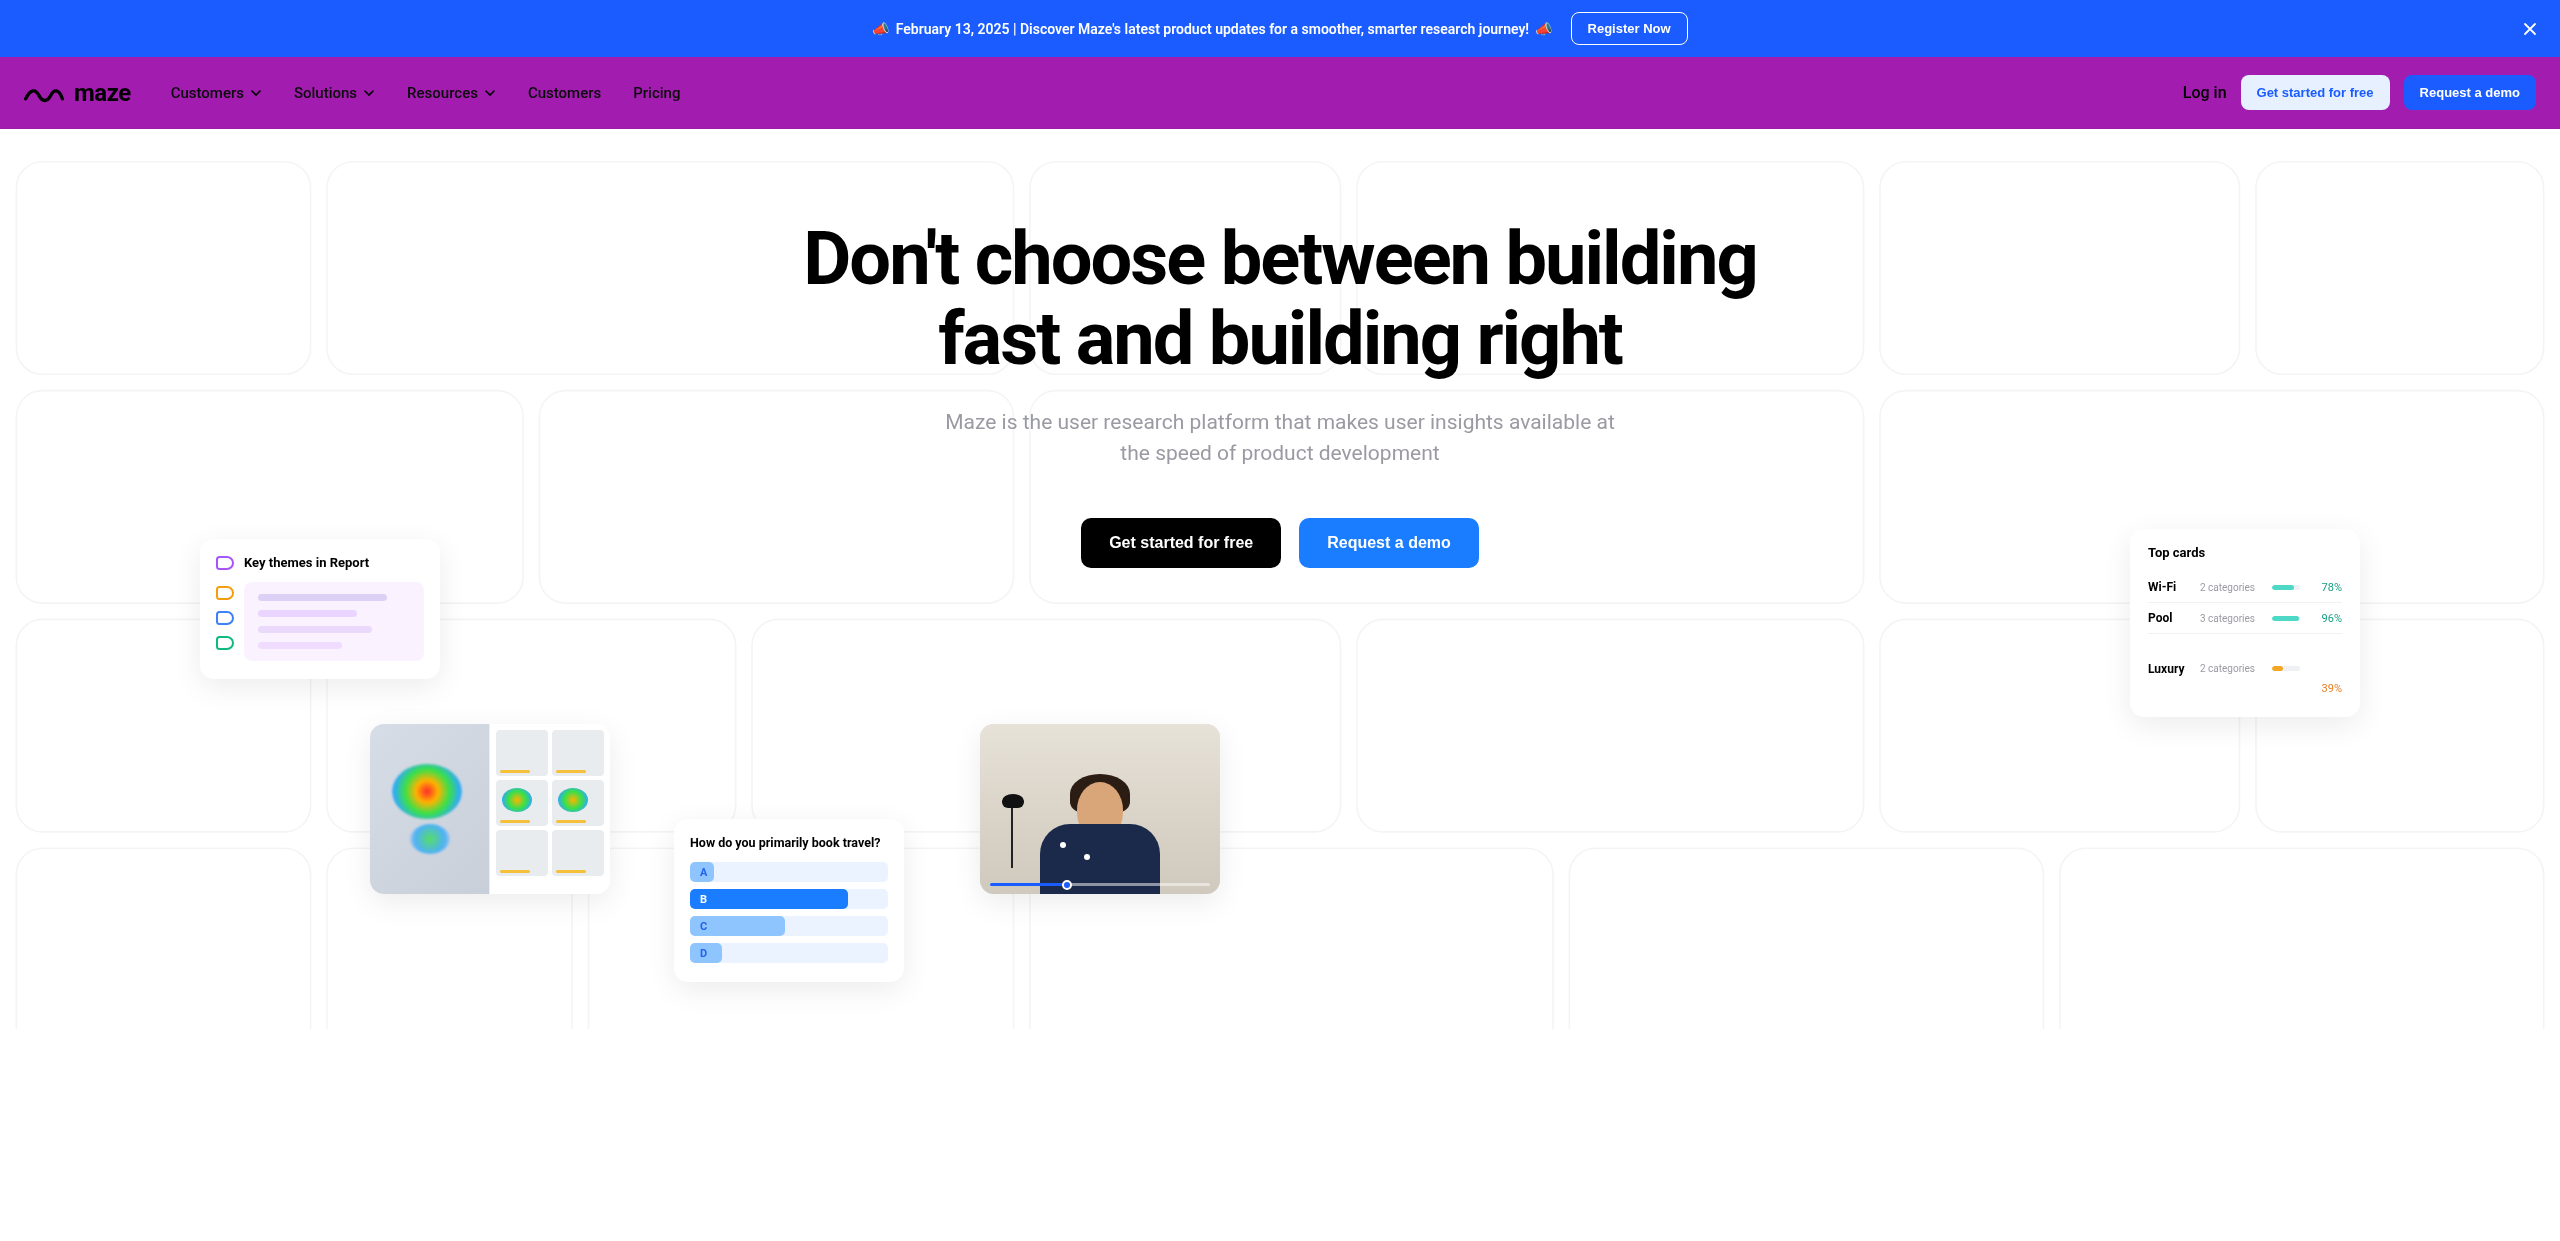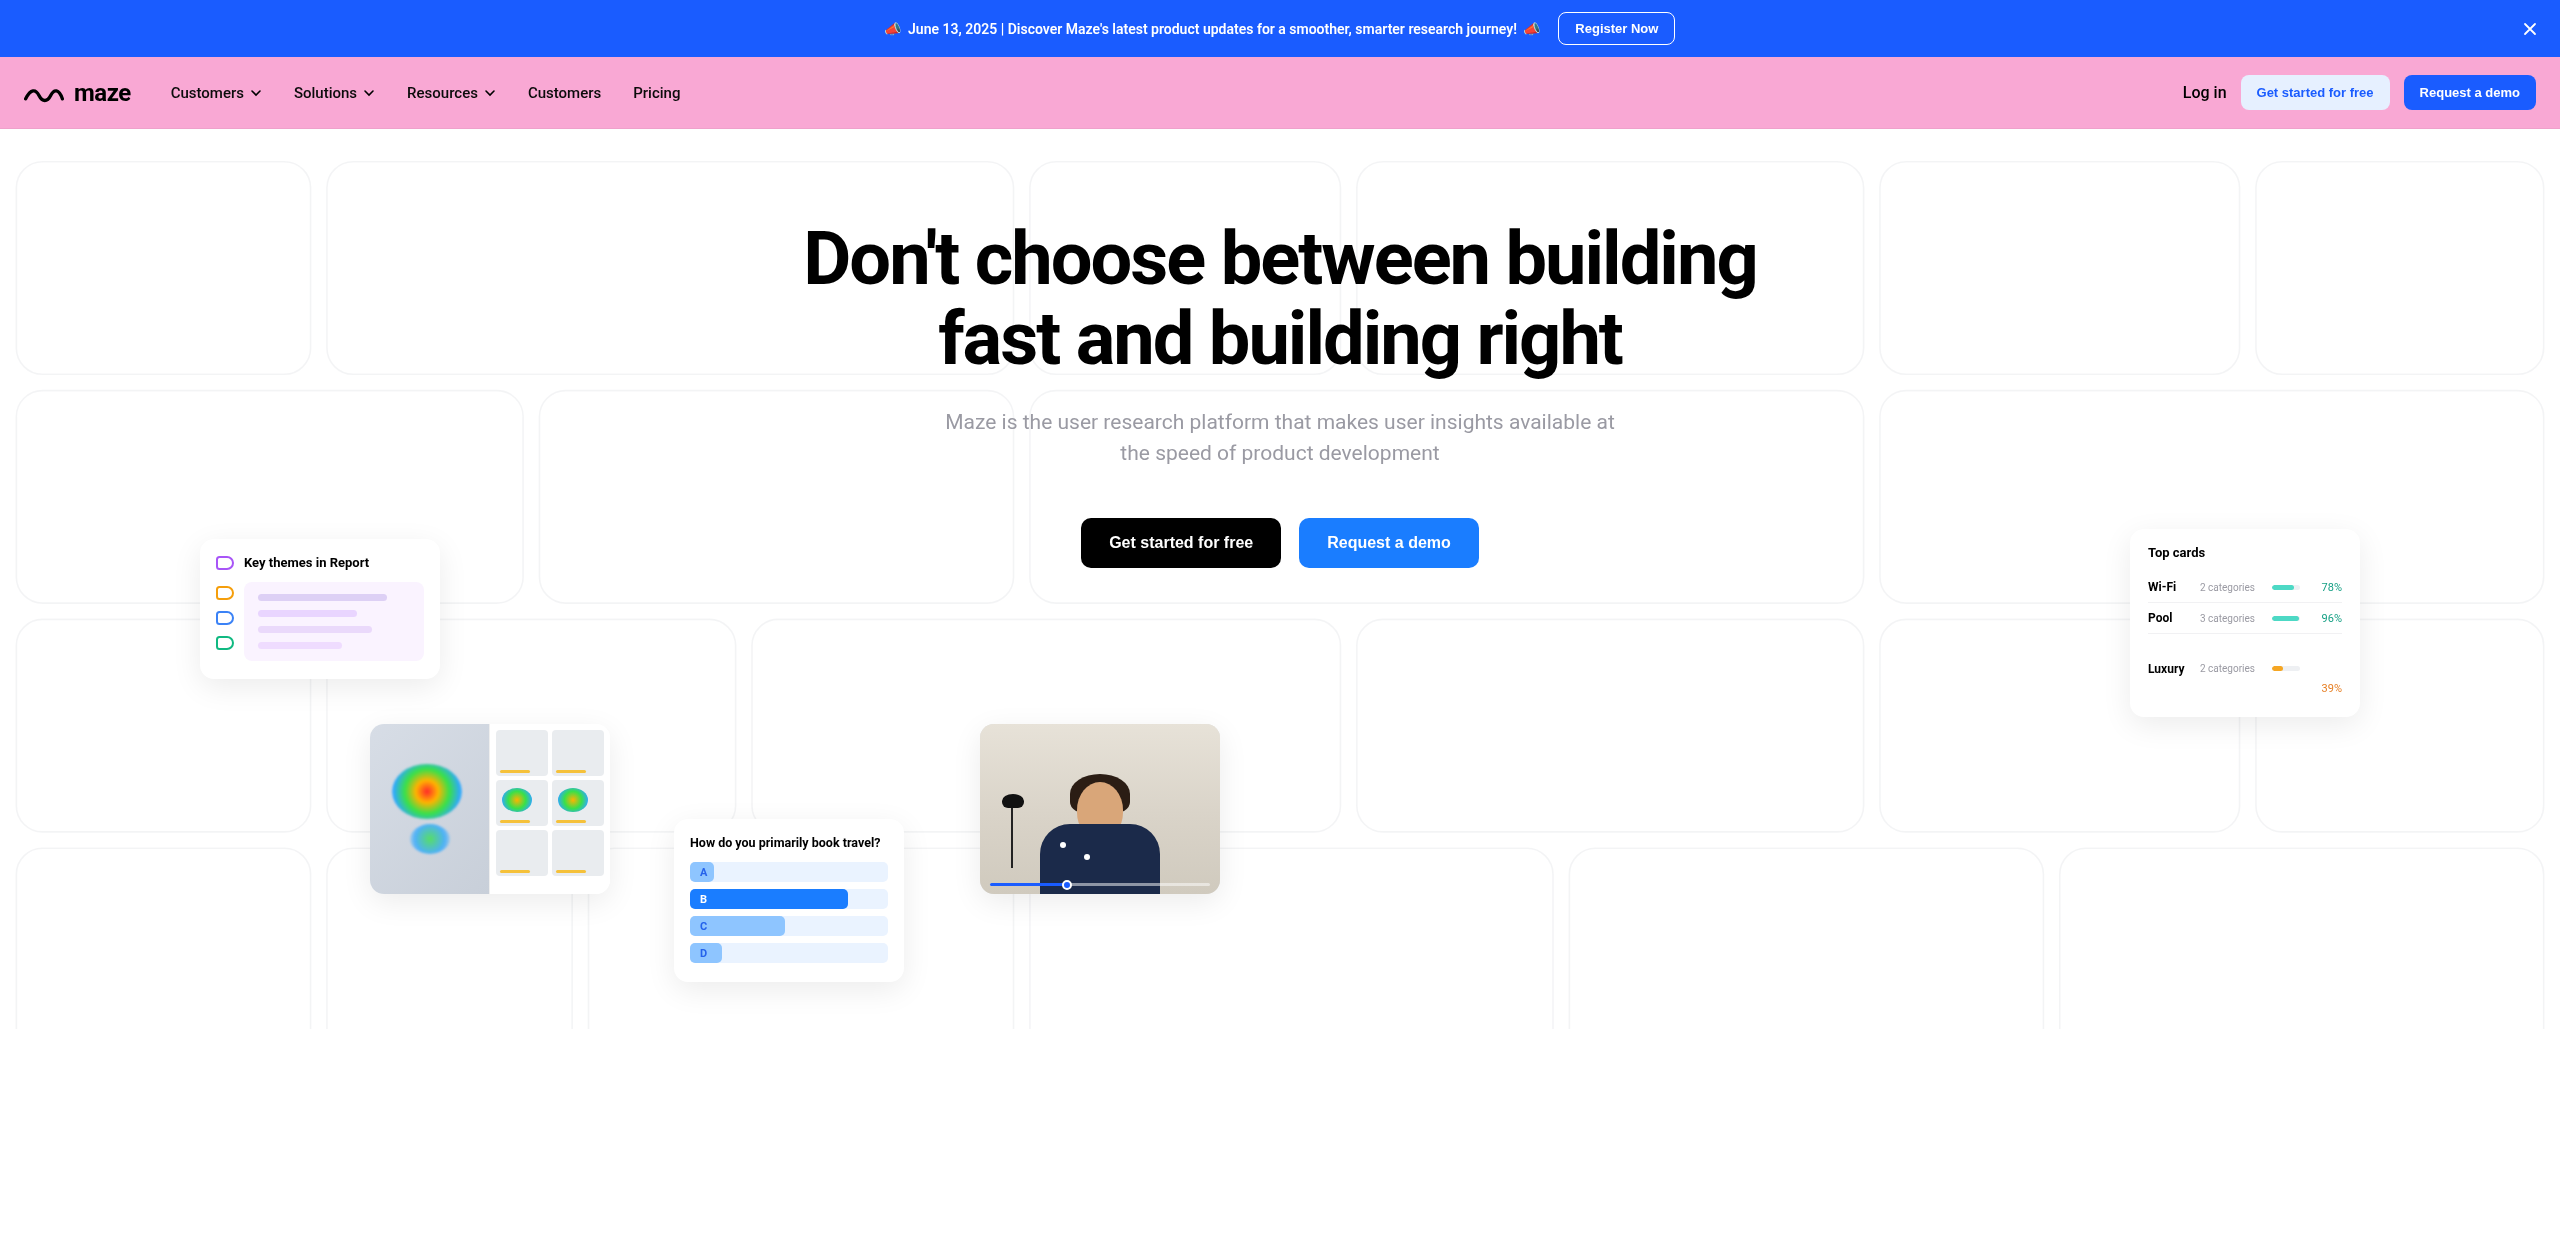--- a/index.html
+++ b/index.html
@@ -6,21 +6,21 @@
   body { font-family: -apple-system, BlinkMacSystemFont, 'Segoe UI', Roboto, Helvetica, Arial, sans-serif; background: #fff; color: #000; overflow-x: hidden; }
 
   
   .announce-bar { background: #1a5cff; color: #fff; display: flex; align-items: center; justify-content: center; padding: 12px 20px; position: relative; font-size: 14px; font-weight: 600; }
   .announce-bar .msg { display: inline-flex; align-items: center; gap: 6px; }
   .announce-bar .register-btn { border: 1.5px solid #fff; background: transparent; color: #fff; border-radius: 8px; padding: 8px 16px; font-size: 13px; font-weight: 600; margin-left: 18px; cursor: pointer; }
   .announce-bar .close { position: absolute; right: 20px; top: 50%; transform: translateY(-50%); cursor: pointer; width: 20px; height: 20px; display: flex; align-items: center; justify-content: center; }
   .announce-bar .close svg { stroke: #fff; }
 
   
-  .nav { display: flex; align-items: center; padding: 0 24px; height: 72px; border-bottom: 1px solid rgba(0,0,0,0.04); background: #f9a8d4; }
+  .nav { display: flex; align-items: center; padding: 0 24px; height: 72px; border-bottom: 1px solid rgba(0,0,0,0.04); background: #a21caf; }
   .logo { display: flex; align-items: center; gap: 10px; margin-right: 40px; }
   .logo-mark { width: 40px; height: 26px; }
   .logo-text { font-size: 24px; font-weight: 700; letter-spacing: -0.5px; }
   .nav-items { display: flex; align-items: center; gap: 32px; }
   .nav-item { display: flex; align-items: center; gap: 6px; font-size: 15px; font-weight: 500; color: #0b0b0b; cursor: pointer; }
   .nav-item .chev { width: 12px; height: 12px; }
   .nav-right { margin-left: auto; display: flex; align-items: center; gap: 14px; }
   .nav-login { font-size: 16px; font-weight: 500; cursor: pointer; }
   .btn-soft { background: #e6f0ff; color: #1a5cff; border: none; border-radius: 8px; padding: 10px 16px; font-size: 13px; font-weight: 700; cursor: pointer; }
   .btn-primary-sm { background: #1a5cff; color: #fff; border: none; border-radius: 8px; padding: 10px 16px; font-size: 13px; font-weight: 700; cursor: pointer; }
@@ -113,21 +113,21 @@
 
   
   .tile { fill: none; stroke: #e9eaed; stroke-width: 1; }
 </style>
 </head>
 <body>
 
 <div class="announce-bar">
   <span class="msg">
     <span>📣</span>
-    <span>June 13, 2025 | Discover Maze's latest product updates for a smoother, smarter research journey!</span>
+    <span>February 13, 2025 | Discover Maze's latest product updates for a smoother, smarter research journey!</span>
     <span>📣</span>
   </span>
   <button class="register-btn">Register Now</button>
   <span class="close">
     <svg width="16" height="16" viewBox="0 0 16 16" fill="none">
         <path d="M3 3 L13 13 M13 3 L3 13" stroke-width="1.8" stroke-linecap="round"></path>
       </svg>
   </span>
 </div>
 

